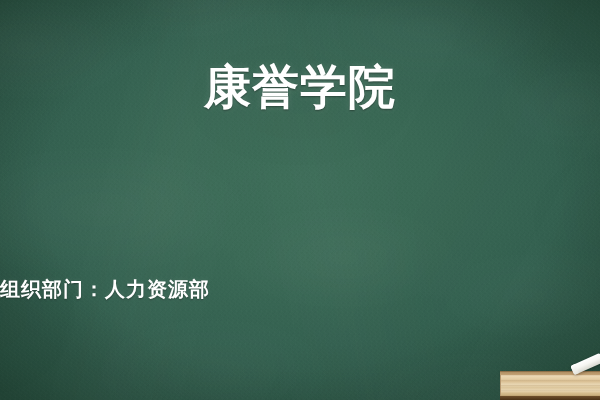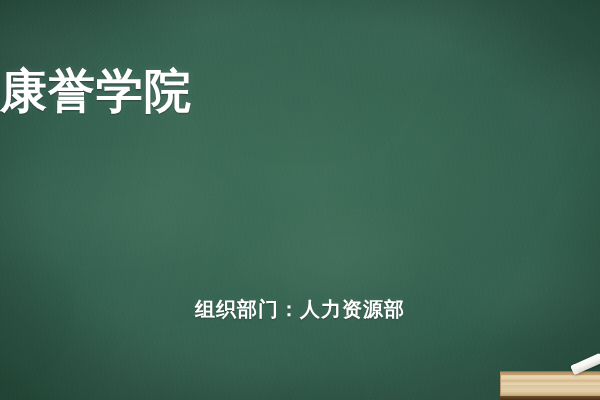--- a/index.html
+++ b/index.html
@@ -98,50 +98,51 @@
     position: absolute;
     inset: 0;
     z-index: 5;
   }
 
   .title-block {
     position: absolute;
     top: 62px;
     left: 0;
     right: 0;
+    text-align: center;
+    font-family: Liberation Mono, monospace;
   }
 
   .title-line {
     color: #ffffff;
     font-weight: bold;
     font-size: 47px;
     line-height: 58px;
     letter-spacing: 1px;
     white-space: nowrap;
     text-shadow:
       0 1px 2px rgba(0,0,0,.38),
       0 0 7px rgba(255,255,255,.13);
   }
 
   .subtitle {
     position: absolute;
     top: 275px;
     left: 0;
     right: 0;
-    text-align: center;
+    text-align: left;
     color: #ffffff;
     font-weight: bold;
     font-size: 20px;
     line-height: 28px;
     letter-spacing: 1px;
     white-space: nowrap;
     text-shadow:
       0 1px 2px rgba(0,0,0,.35),
       0 0 5px rgba(255,255,255,.10);
-    margin-top: 20px;
   }
 
   
   .chalk-ledge {
     position: absolute;
     left: 500px;
     top: 371px;
     width: 100px;
     height: 29px;
     z-index: 6;

